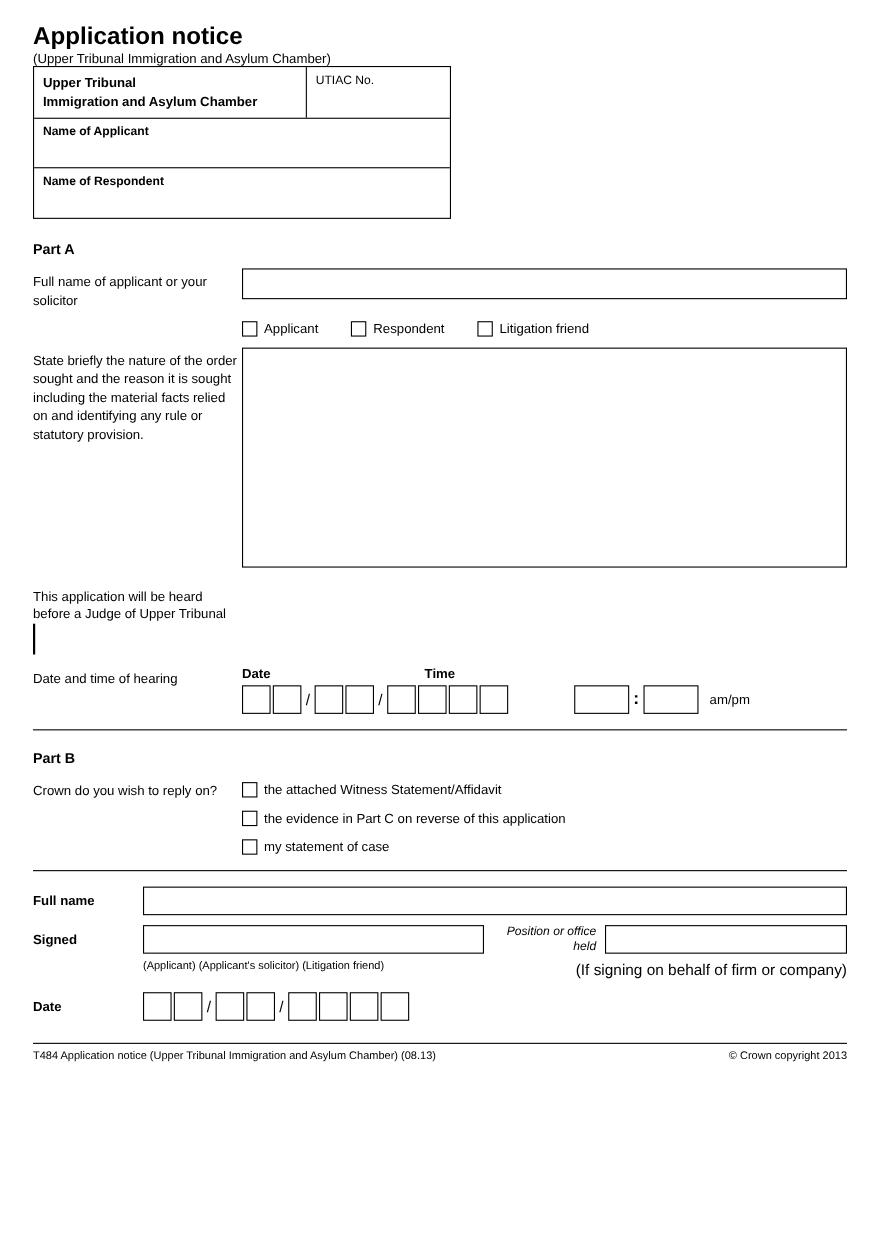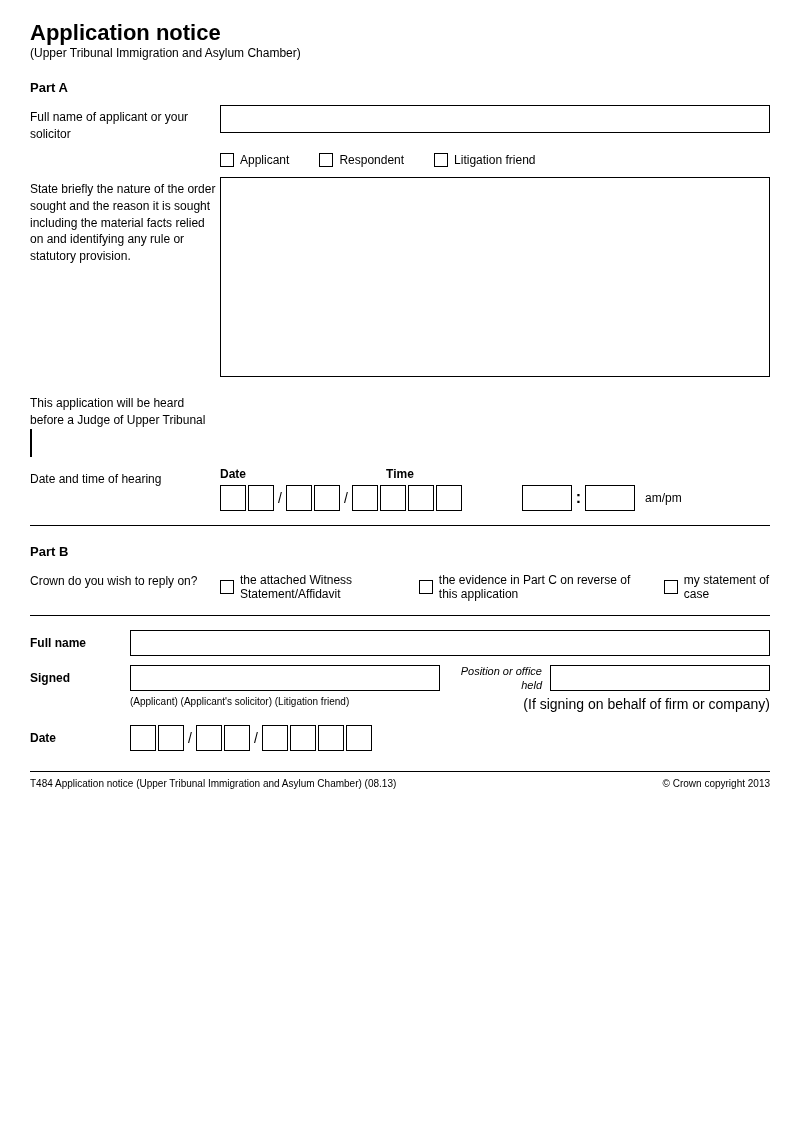--- a/index.html
+++ b/index.html
@@ -178,21 +178,21 @@
     }
     .dt-sublabel {
       font-weight: bold;
       font-size: 12px;
     }
 
     
     .partb-checkbox-list {
       flex: 1;
       display: flex;
-      flex-direction: row;
+      flex-direction: column;
       gap: 12px;
       padding-top: 4px;
     }
 
     
     .bottom-row {
       display: flex;
       align-items: center;
       margin-bottom: 8px;
       justify-content: center;
@@ -297,20 +297,37 @@
       margin: 14px 0;
     }
   </style>
 </head>
 <body>
 
 <div class="header-section">
   <div class="title-block">
     <h1>Application notice</h1>
     <p>(Upper Tribunal Immigration and Asylum Chamber)</p>
+  </div>
+  <div class="header-right">
+    <div class="header-right-top">
+      <div class="tribunal-name-box">
+        <span>Upper Tribunal</span><br>
+        <span>Immigration and Asylum Chamber</span>
+      </div>
+      <div class="utiac-box">
+        <span>UTIAC No.</span>
+      </div>
+    </div>
+    <div class="applicant-box">
+      <span>Name of Applicant</span>
+    </div>
+    <div class="respondent-box">
+      <span>Name of Respondent</span>
+    </div>
   </div>
 </div>
 
 <div class="part-header">Part A</div>
 
 <div class="form-row">
   <div class="form-label">Full name of applicant or your solicitor</div>
   <div class="form-field">
     <div class="text-input-box"></div>
   </div>

